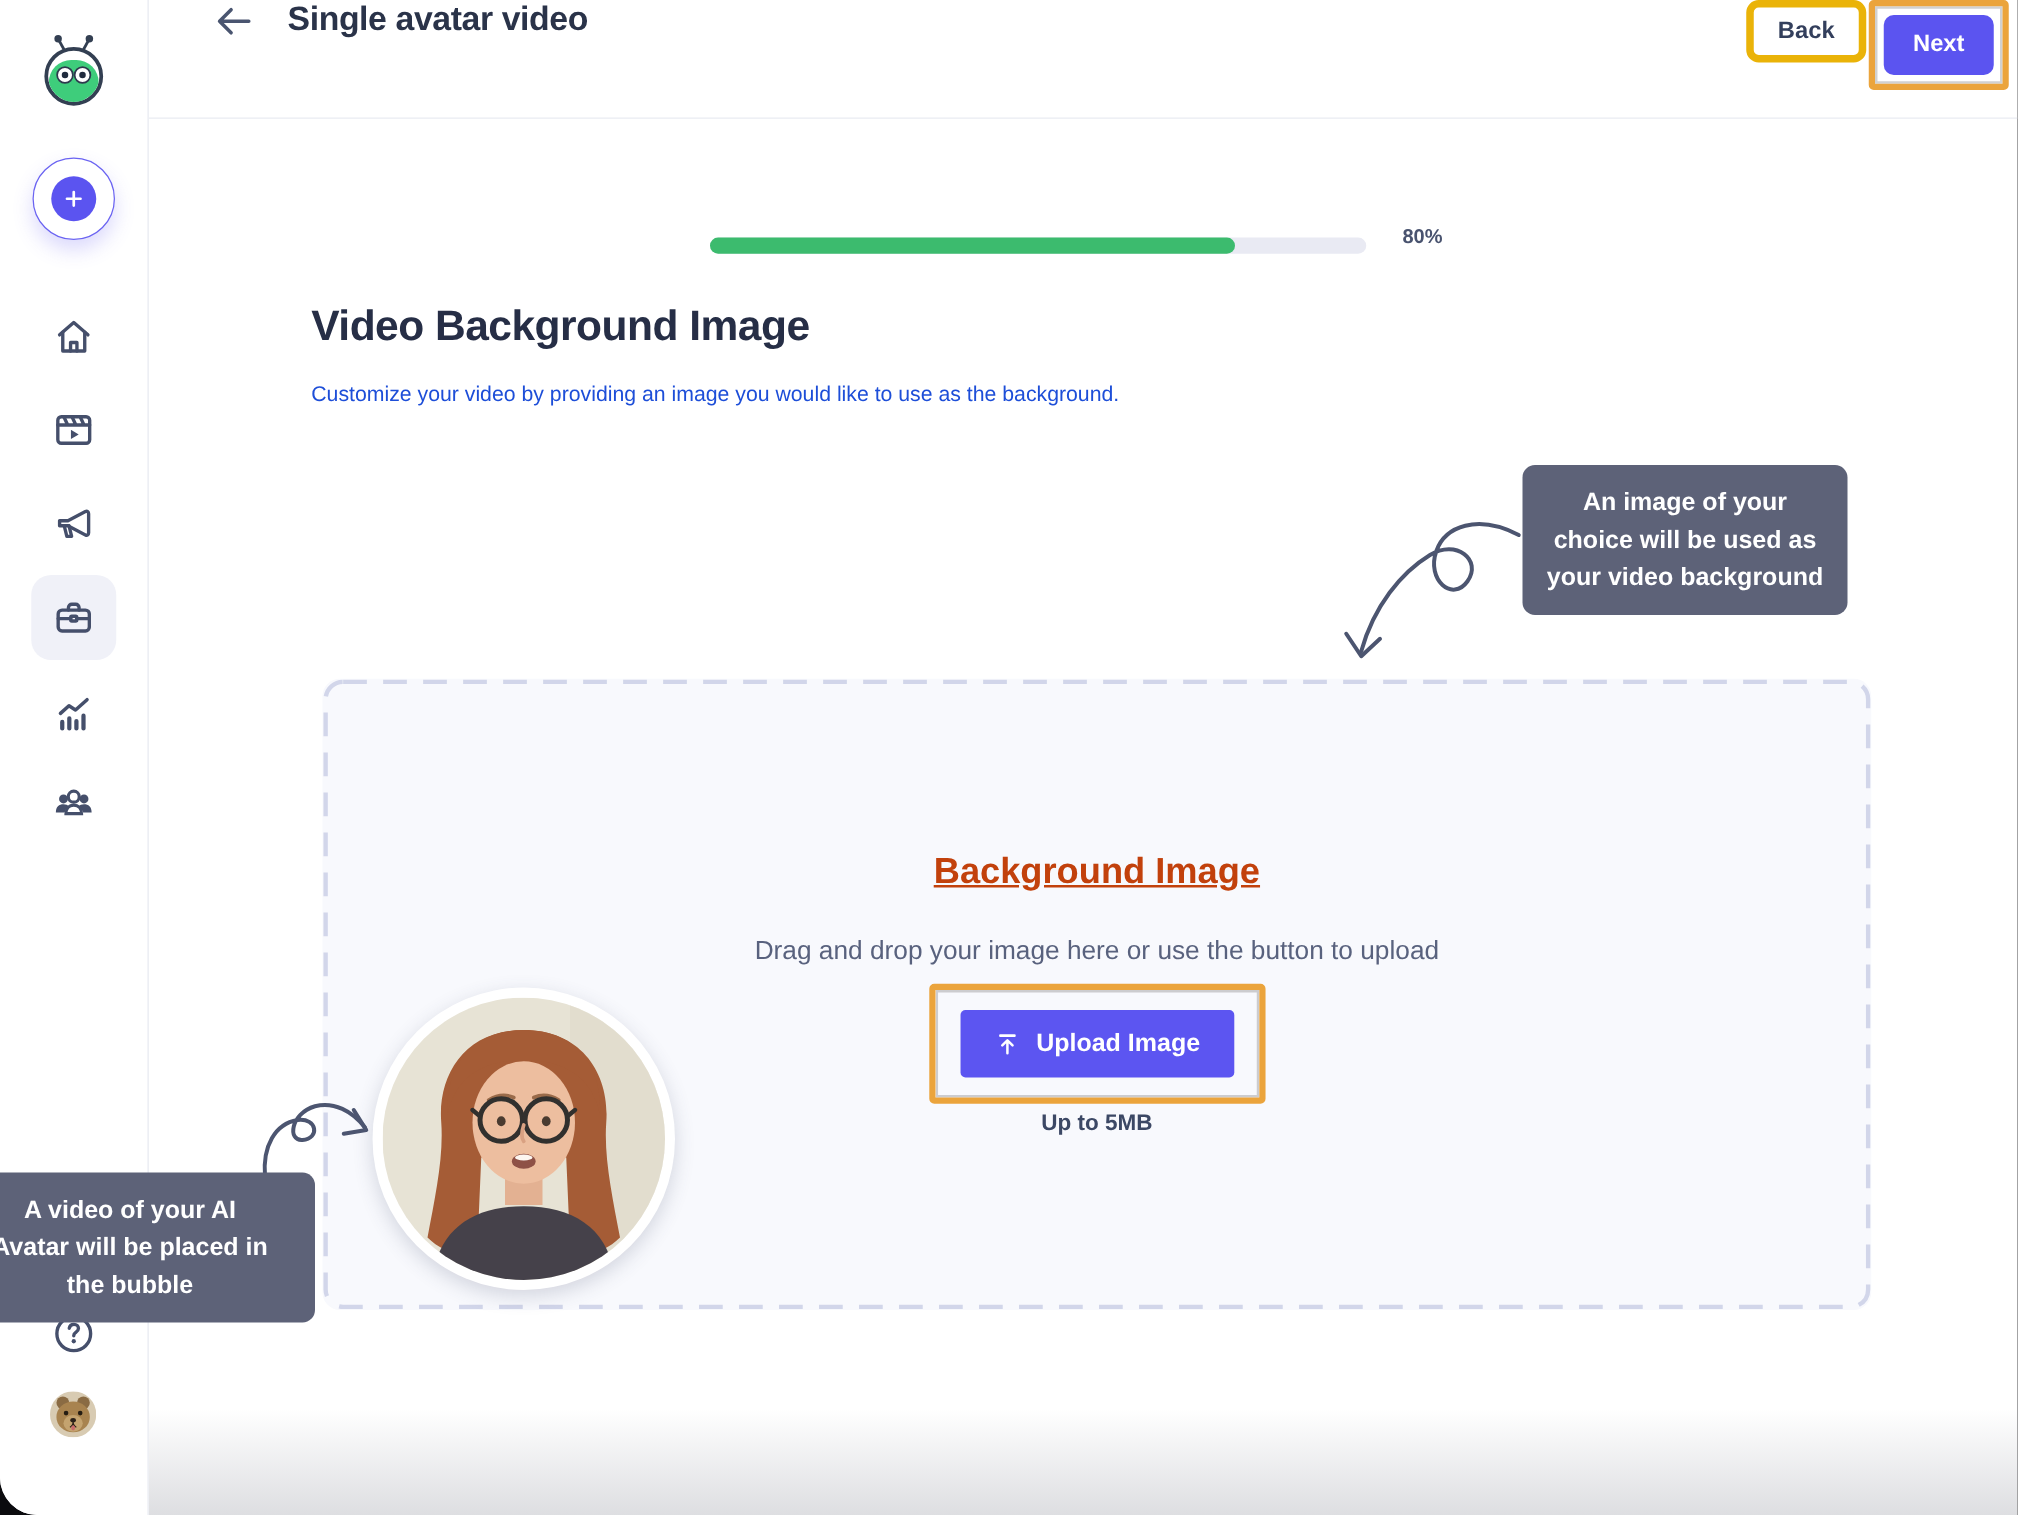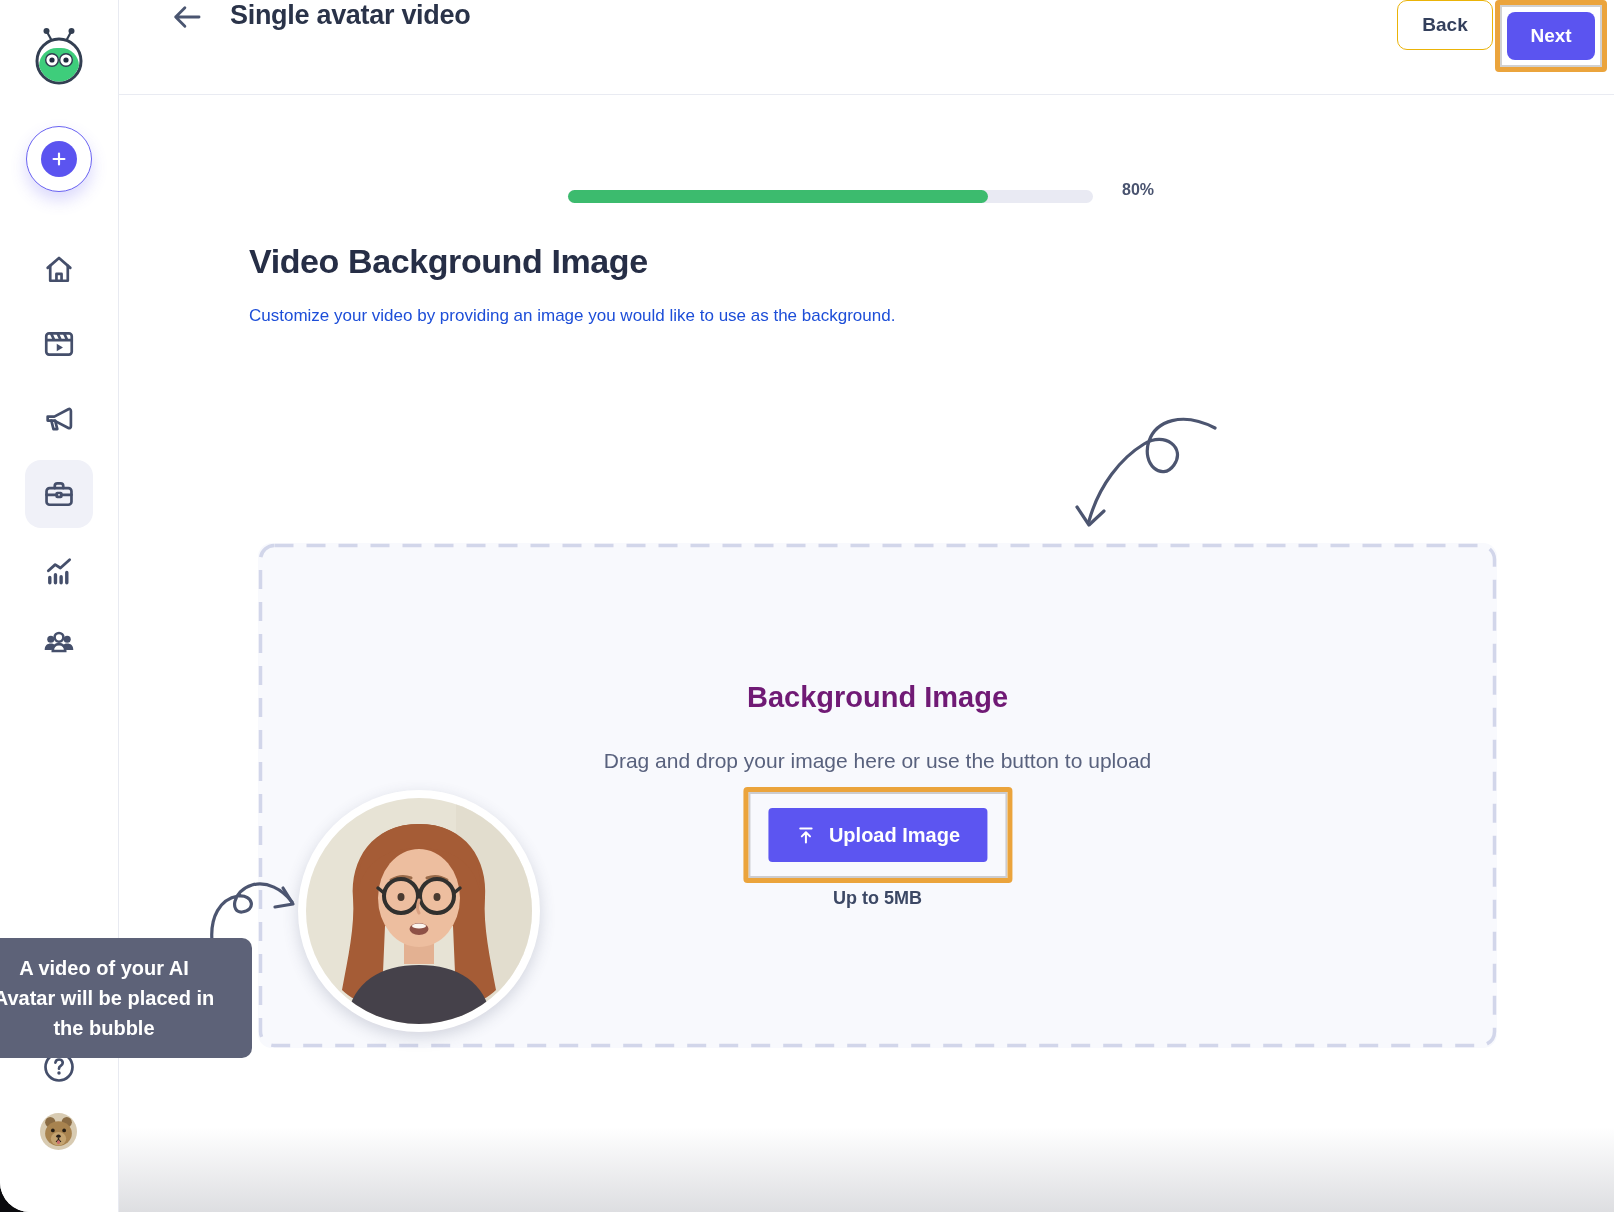--- a/index.html
+++ b/index.html
@@ -61,21 +61,21 @@
     display: flex; align-items: flex-start;
     padding: 0 7px 0 51px; z-index: 5;
   }
   .back-arrow { width: 34px; height: 34px; color: #4A5570; cursor: pointer; flex: none; }
   .header-title {
     margin-left: 26px; font-size: 27px; font-weight: 700; color: #2A3349; letter-spacing: -0.3px;
   }
   .header-spacer { flex: 1; }
   .btn-back {
     width: 96px; height: 50px; background: #fff;
-    border: 1px solid #eab308; border-radius: 10px;
+    border: 6px solid #eab308; border-radius: 10px;
     font-family: inherit; font-size: 19px; font-weight: 700; color: #333F5C;
     margin-right: 2px; cursor: pointer;
   }
   .annotation-frame {
     border: 5px solid #EBA43C; border-radius: 4px;
     box-shadow: inset 0 0 0 2px rgba(70,70,70,0.25);
   }
   .next-frame { padding: 7px; display: flex; }
   .btn-next {
     width: 88px; height: 48px; background: #5B54F0; border: none; border-radius: 8px;
@@ -111,21 +111,21 @@
   .tooltip-avatar { left: -44px; top: 938px; width: 296px; }
   .sketch-arrow { position: absolute; color: #4C5570; z-index: 25; }
   
   .dropzone {
     position: absolute; left: 258px; top: 543px; width: 1239px; height: 505px;
     background: #F8F9FD; border-radius: 14px; z-index: 2;
   }
   .dropzone-border { position: absolute; left: 0; top: 0; pointer-events: none; }
   .dz-title {
     position: absolute; top: 138px; left: 0; width: 100%; text-align: center;
-    font-size: 29px; font-weight: 700; color: #701a75;
+    font-size: 29px; font-weight: 700; color: #c2410c; text-decoration: underline;
   }
   .dz-instruction {
     position: absolute; top: 206px; left: 0; width: 100%; text-align: center;
     font-size: 21px; color: #59627E;
   }
   .dz-upload-frame {
     position: absolute; top: 244px; left: 50%; transform: translateX(-50%);
     padding: 16px 20px;
   }
   .btn-upload {
@@ -273,20 +273,25 @@
   </header>
 
   <div class="progress-track">
     <div class="progress-fill" style="width: 80%;"></div>
   </div>
   <div class="progress-label">80%</div>
 
   <h1 class="page-heading" style="margin:0">Video Background Image</h1>
   <div class="page-subheading">Customize your video by providing an image you would like to use as the background.</div>
 
+  <div class="tooltip tooltip-bg">
+    <div>An image of your</div>
+    <div>choice will be used as</div>
+    <div>your video background</div>
+  </div>
   <svg class="sketch-arrow" style="left:1060px; top:403px;" width="165" height="140" viewBox="0 0 165 140">
     <path d="M 155 25 C 122 8 96 18 89 38 C 81 61 102 79 114 62 C 126 45 105 28 84 41 C 61 55 39 82 29 118" fill="none" stroke="currentColor" stroke-width="3.2" stroke-linecap="round"></path>
     <path d="M 17 104 L 29 122 L 44 108" fill="none" stroke="currentColor" stroke-width="3.2" stroke-linecap="round" stroke-linejoin="round"></path>
   </svg>
 
   <div class="dropzone">
     <svg class="dropzone-border" width="1239" height="505" viewBox="0 0 1239 505">
       <rect x="2.5" y="2.5" width="1234" height="500" rx="14" fill="none" stroke="#D2D6EA" stroke-width="3.5" stroke-dasharray="19 13"></rect>
     </svg>
     <div class="dz-title">Background Image</div>

